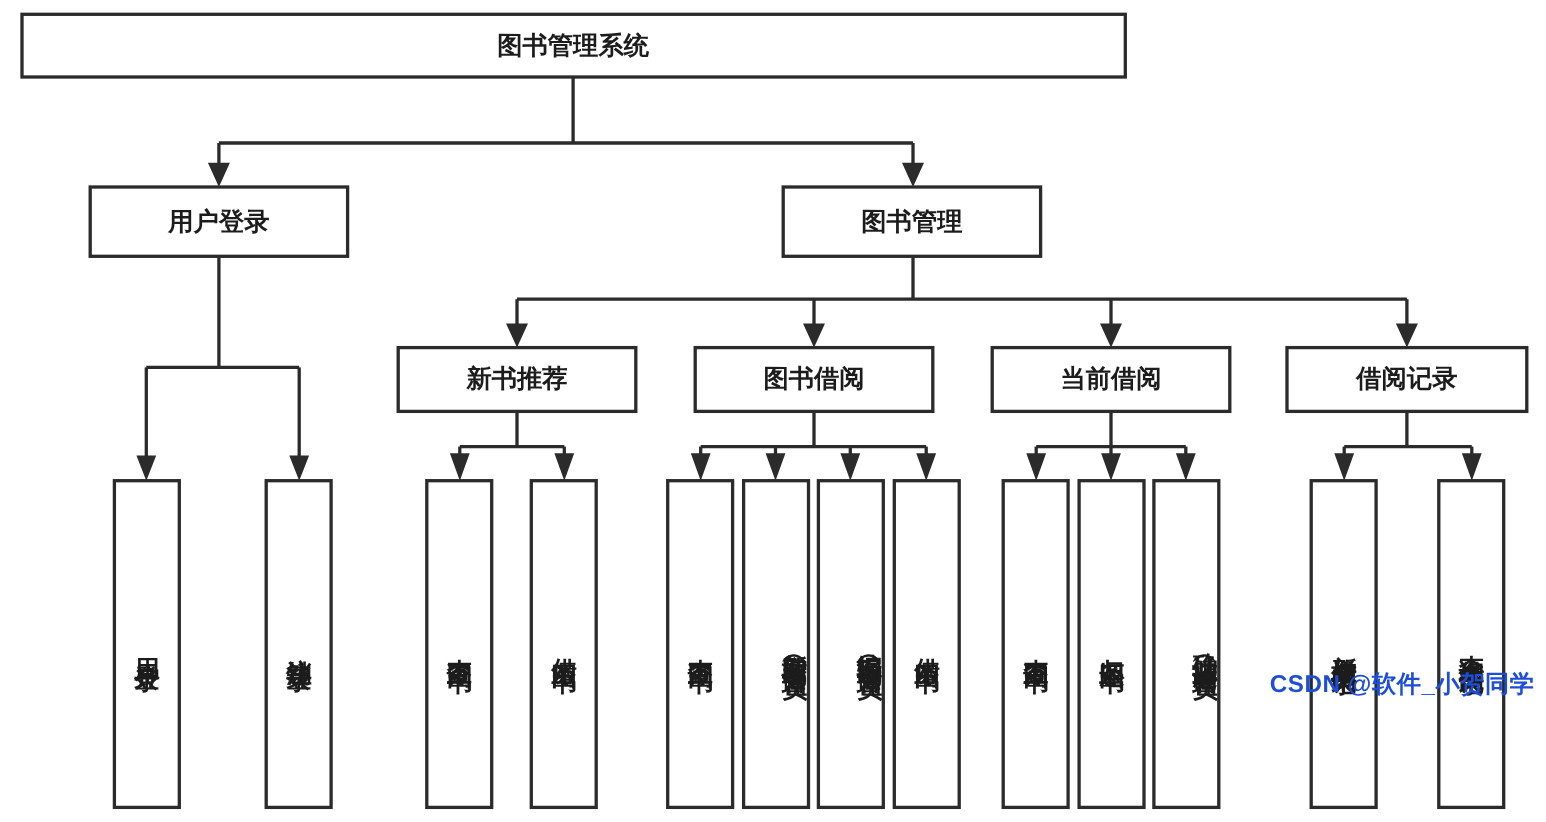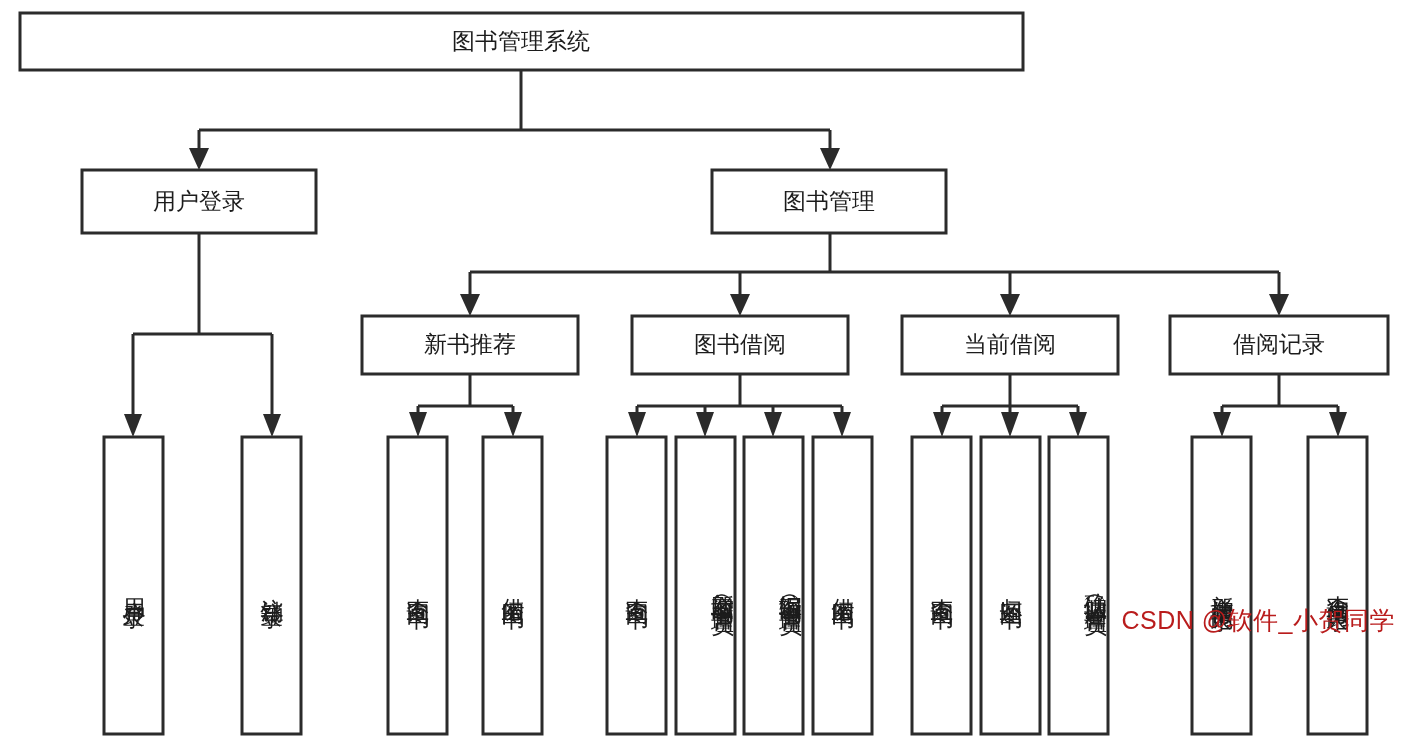--- a/index.html
+++ b/index.html
@@ -11,20 +11,21 @@
     width: 1405px;
     height: 747px;
     font-family: "Liberation Sans", "DejaVu Sans", sans-serif;
     overflow: hidden;
     position: relative;
   }
   #diagram-root {
     position: relative;
     width: 1405px;
     height: 641px;
+    font-weight: bold;
   }
   svg#flow-svg {
     position: absolute;
     left: 0;
     top: 0;
     width: 1405px;
     height: 747px;
     display: block;
   }
   .node-box {
@@ -60,22 +61,22 @@
     letter-spacing: 3px;
     white-space: nowrap;
     text-align: center;
     pointer-events: none;
   }
   .watermark {
     position: absolute;
     right: 10px;
     bottom: 4px;
     font-family: "Liberation Sans", "DejaVu Sans", sans-serif;
-    font-size: 25px;
-    color: #b91c1c;
+    font-size: 22px;
+    color: #1d4ed8;
     white-space: nowrap;
     letter-spacing: 0.5px;
   }
 </style>
 </head>
 <body>
 
 <div id="diagram-root">
 
   <svg id="flow-svg" viewBox="0 0 1405 747">

